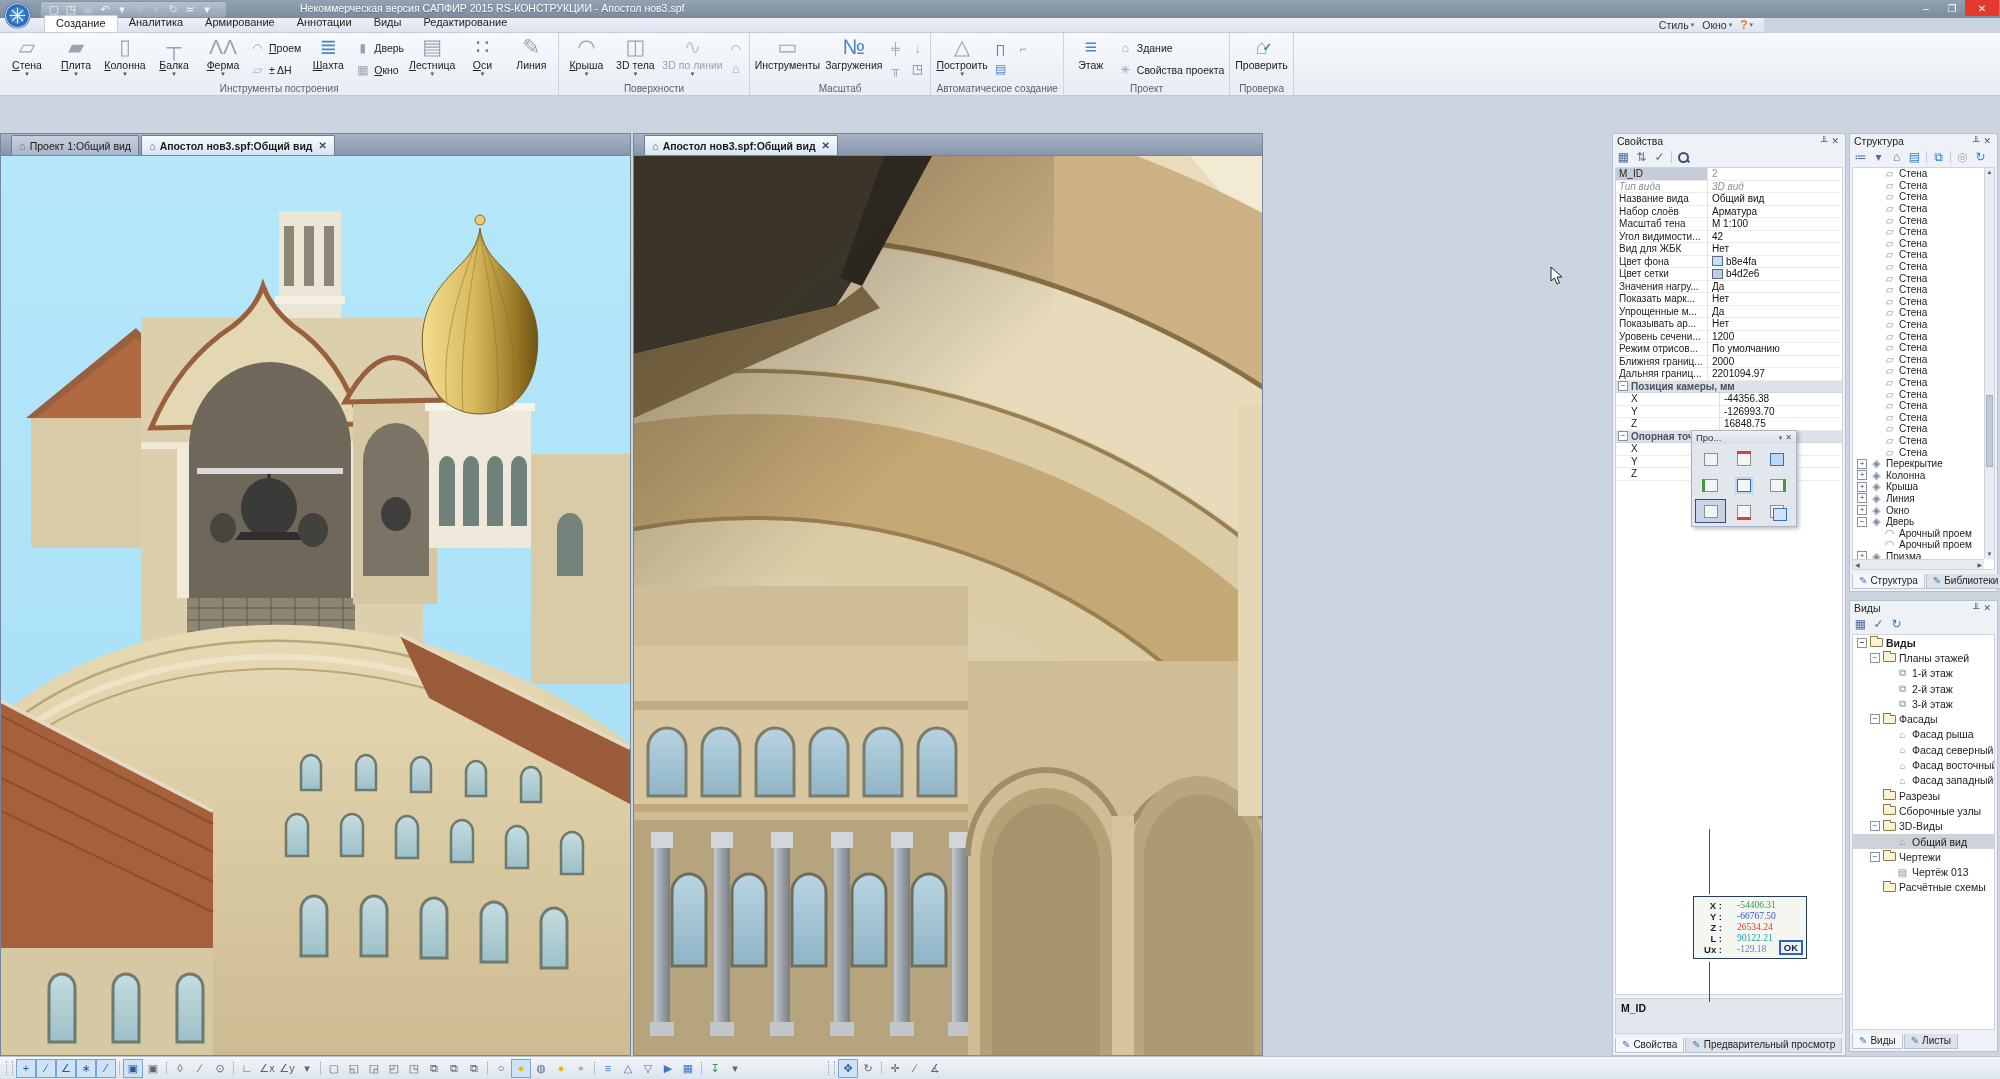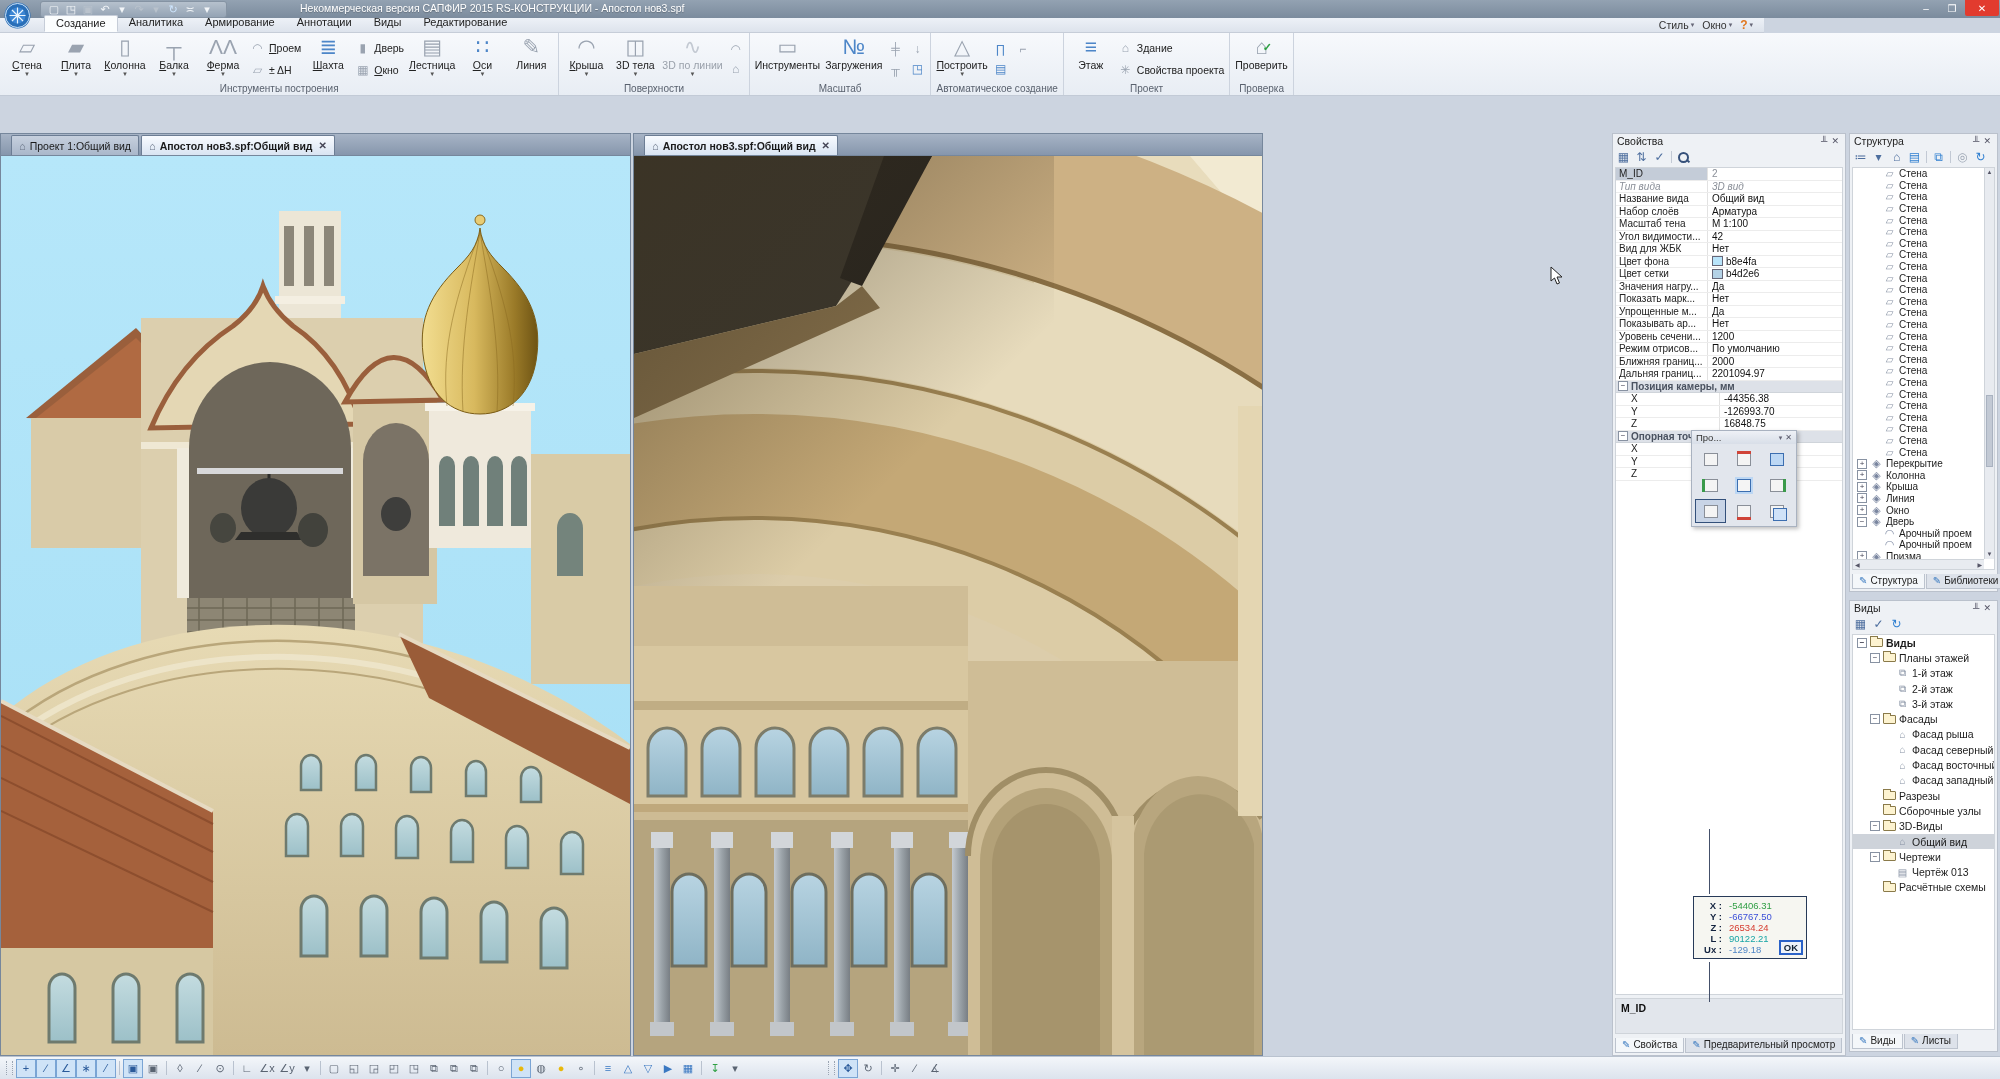--- a/index.html
+++ b/index.html
@@ -122,21 +122,21 @@
   .cube.green2::before{content:"";position:absolute;right:-3px;top:-1px;bottom:-1px;width:3px;background:#3a9a4a;}
   .cube.blueface{background:#bcd7f4;border-color:#3c6eb0;}
   .cube.blue2::before{content:"";position:absolute;left:2px;top:2px;right:-4px;bottom:-4px;border:1px solid #3c6eb0;background:#cfe2f8;}
   .cube.bluesel{border-color:#3c6eb0;box-shadow:0 0 0 2px #bcd7f4;}
   
   .leader{position:absolute;width:1px;background:#44506a;z-index:19;}
   .coords{position:absolute;left:80px;top:762px;width:114px;background:#f6f6f1;
     border:1px solid #273a58;font-size:9.5px;padding:3px 4px 3px 2px;z-index:21;box-sizing:border-box;}
   .crow{display:flex;height:11px;line-height:11px;}
   .clabel{width:26px;text-align:right;color:#13233f;font-weight:bold;flex:none;}
-  .cval{margin-left:7px;white-space:nowrap;}
+  .cval{margin-left:15px;white-space:nowrap;font-family:Liberation Serif, serif;}
   .okbtn{position:absolute;right:3px;bottom:3px;border:2px solid #2a62c8;background:#eef3fa;
     font-size:9.5px;font-weight:bold;padding:0 3px;line-height:11px;color:#123;}
   .pdesc{position:absolute;left:2px;right:2px;bottom:21px;height:36px;background:#e2e6ec;
     border:1px solid #cfd4da;font-weight:bold;font-size:10.5px;padding:3px 5px;box-sizing:border-box;color:#111;}
   .ptabs{position:absolute;left:2px;bottom:2px;height:17px;display:flex;gap:1px;align-items:flex-end;}
   .ptab{display:flex;align-items:center;gap:3px;padding:1px 6px 2px;border:1px solid #bcc3ce;border-top:none;
     background:#dde2ea;font-size:10px;color:#222;white-space:nowrap;}
   .ptab.active{background:#f4f7fa;}
   .tabpen{color:#3a7ac0;font-size:10px;}
   

